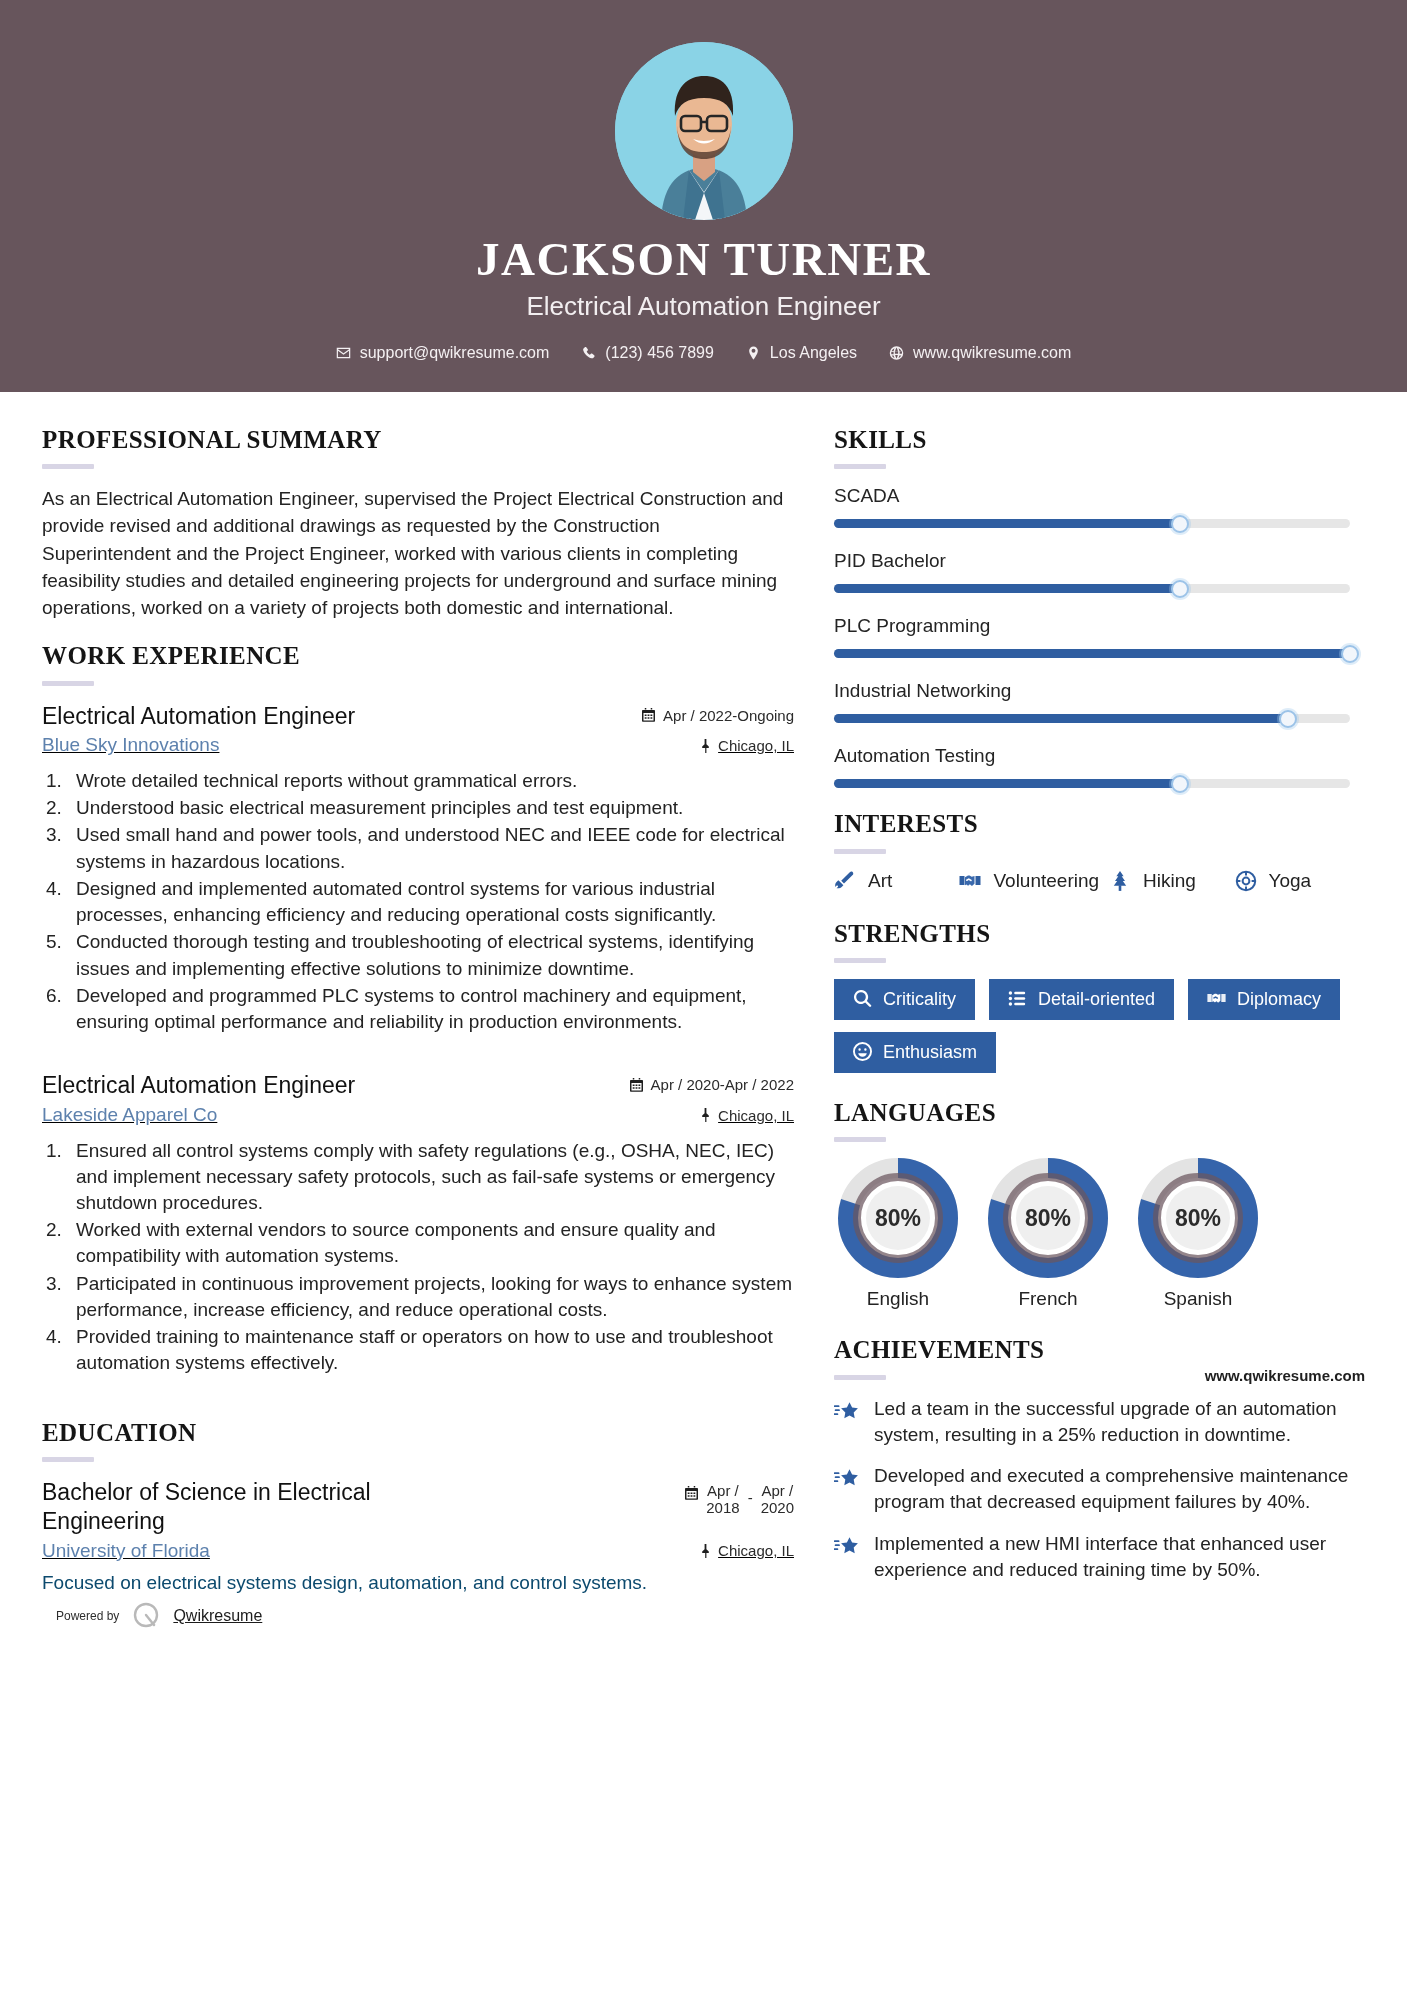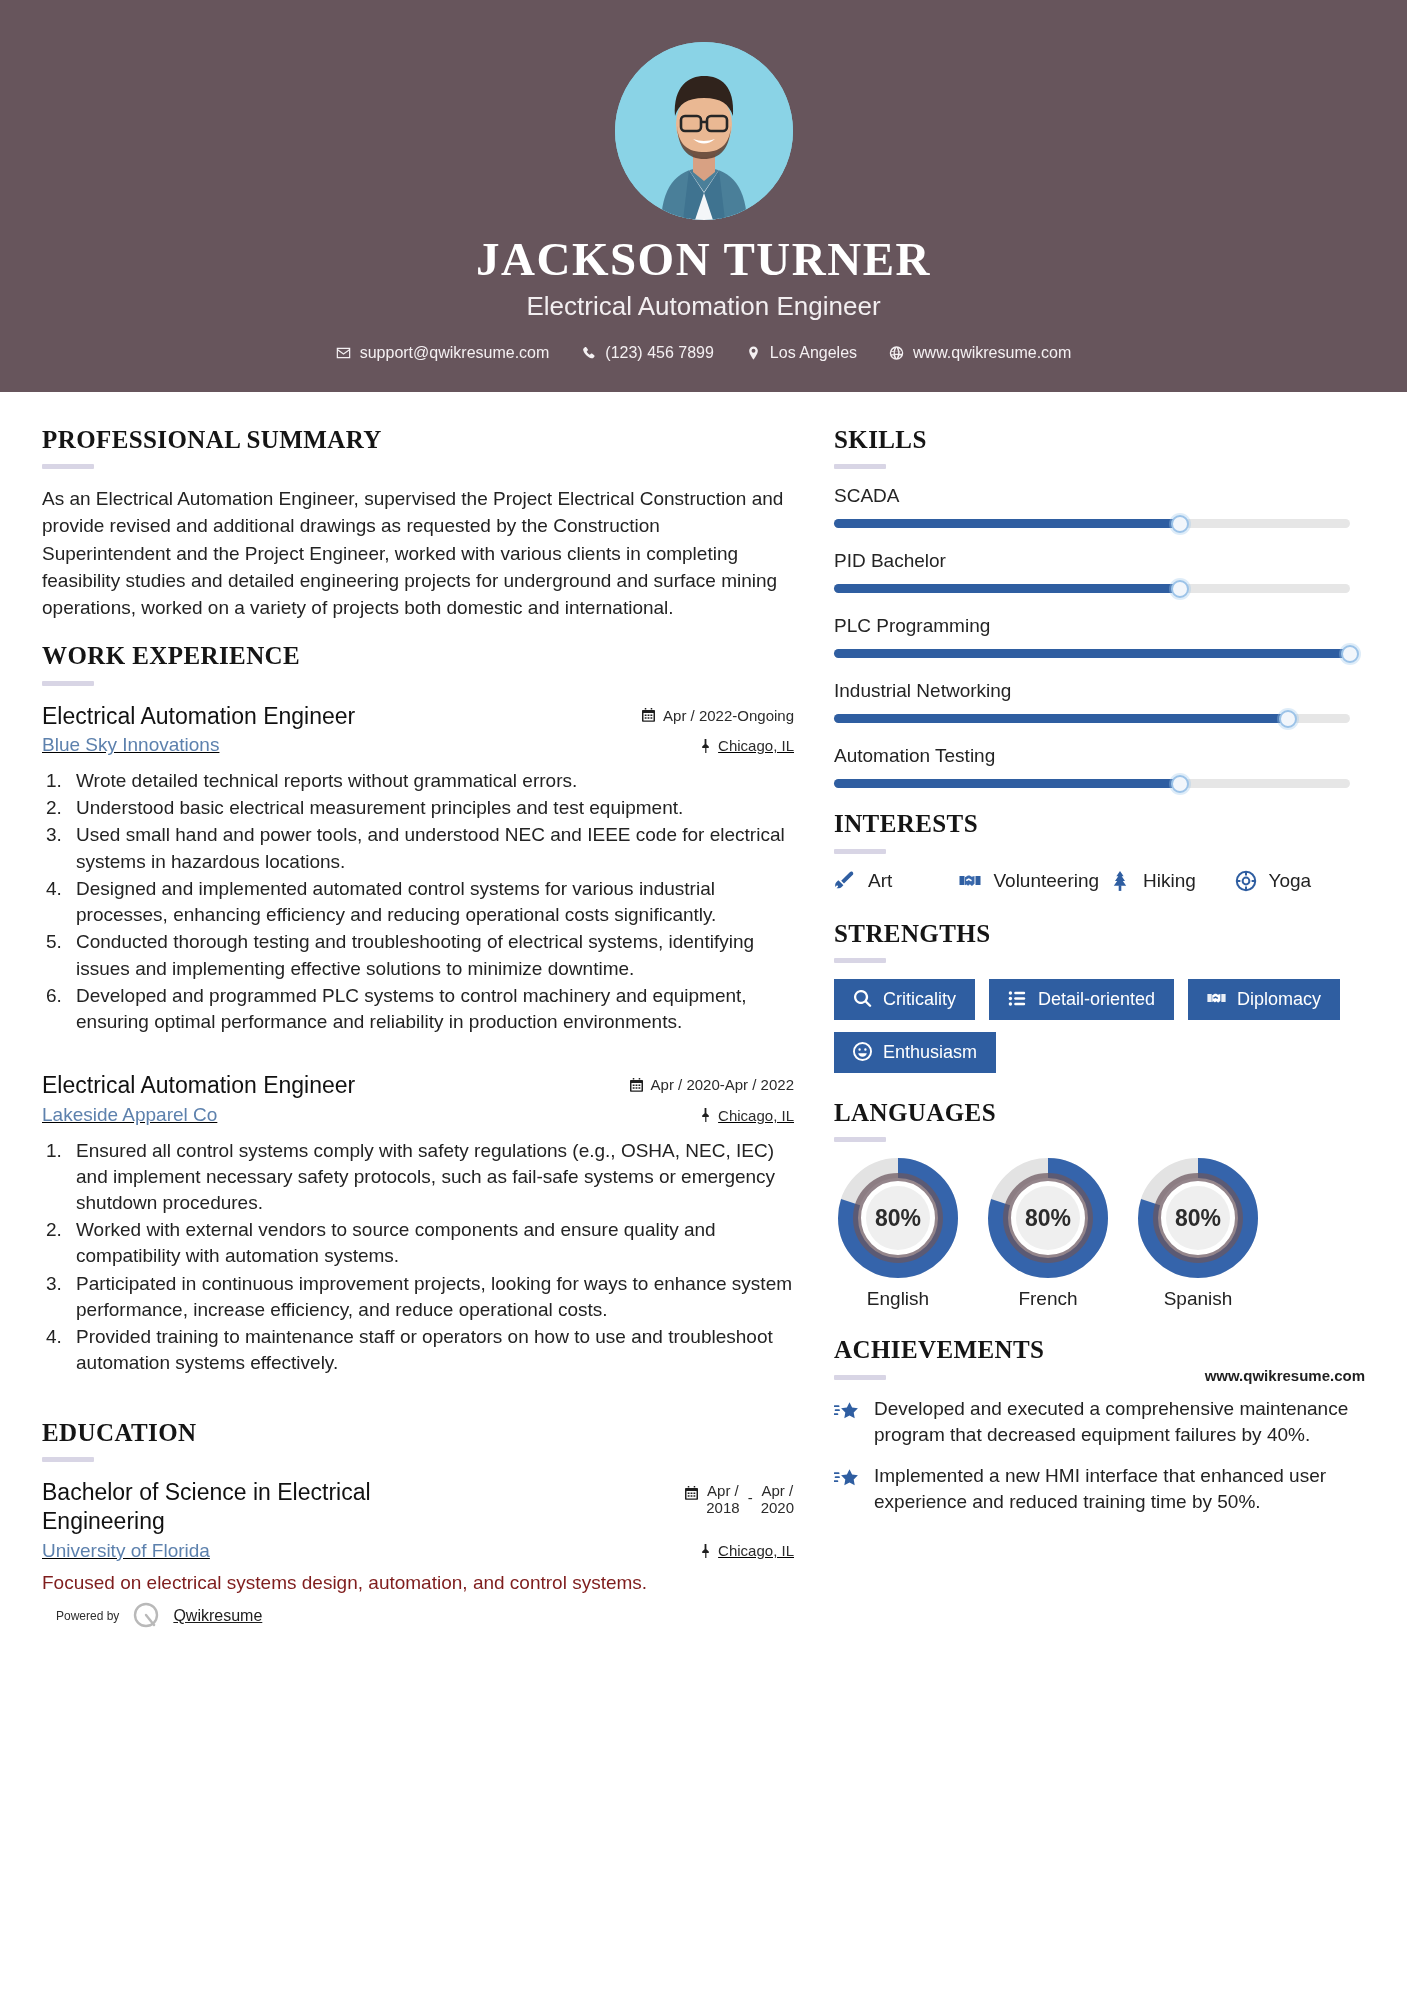--- a/index.html
+++ b/index.html
@@ -173,21 +173,21 @@
     margin-bottom: 1px;
   }
   .bullets li::before {
     content: counter(b) ".";
     position: absolute;
     left: 4px;
     top: 0;
     color: #232323;
   }
 
-  .edu-desc { font-size: 19px; line-height: 1.4; color: #7f1d1d; margin-top: 7px; }
+  .edu-desc { font-size: 19px; line-height: 1.4; color: #0c4a6e; margin-top: 7px; }
 
   
   .powered {
     display: flex;
     align-items: center;
     gap: 12px;
     margin-top: 2px;
     padding-left: 14px;
   }
   .powered .pb-label { font-size: 12px; color: #2d2d2d; }
@@ -686,20 +686,29 @@
             <div class="lang-name">Spanish</div>
           </div>
 
         </div>
       </div>
 
       <div class="sec" style="margin-top:26px;">
         <div class="sec-head">ACHIEVEMENTS</div>
         <div class="sec-rule"></div>
 
+        <div class="ach">
+          <span class="ai">
+            <svg viewBox="0 0 26 26">
+                <path d="M15.5 3.2l2.6 5.3 5.8.8-4.2 4.1 1 5.8-5.2-2.7-5.2 2.7 1-5.8-4.2-4.1 5.8-.8 2.6-5.3z" fill="#2f5ea1"></path>
+                <path d="M0.6 7.2h4M1.6 11.2h3.4M0.2 15.2h3.2" stroke="#2f5ea1" stroke-width="1.8" stroke-linecap="round"></path>
+              </svg>
+          </span>
+          <div class="ach-text">Led a team in the successful upgrade of an automation system, resulting in a 25% reduction in downtime.</div>
+        </div>
 
         <div class="ach">
           <span class="ai">
             <svg viewBox="0 0 26 26">
                 <path d="M15.5 3.2l2.6 5.3 5.8.8-4.2 4.1 1 5.8-5.2-2.7-5.2 2.7 1-5.8-4.2-4.1 5.8-.8 2.6-5.3z" fill="#2f5ea1"></path>
                 <path d="M0.6 7.2h4M1.6 11.2h3.4M0.2 15.2h3.2" stroke="#2f5ea1" stroke-width="1.8" stroke-linecap="round"></path>
               </svg>
           </span>
           <div class="ach-text">Developed and executed a comprehensive maintenance program that decreased equipment failures by 40%.</div>
         </div>

